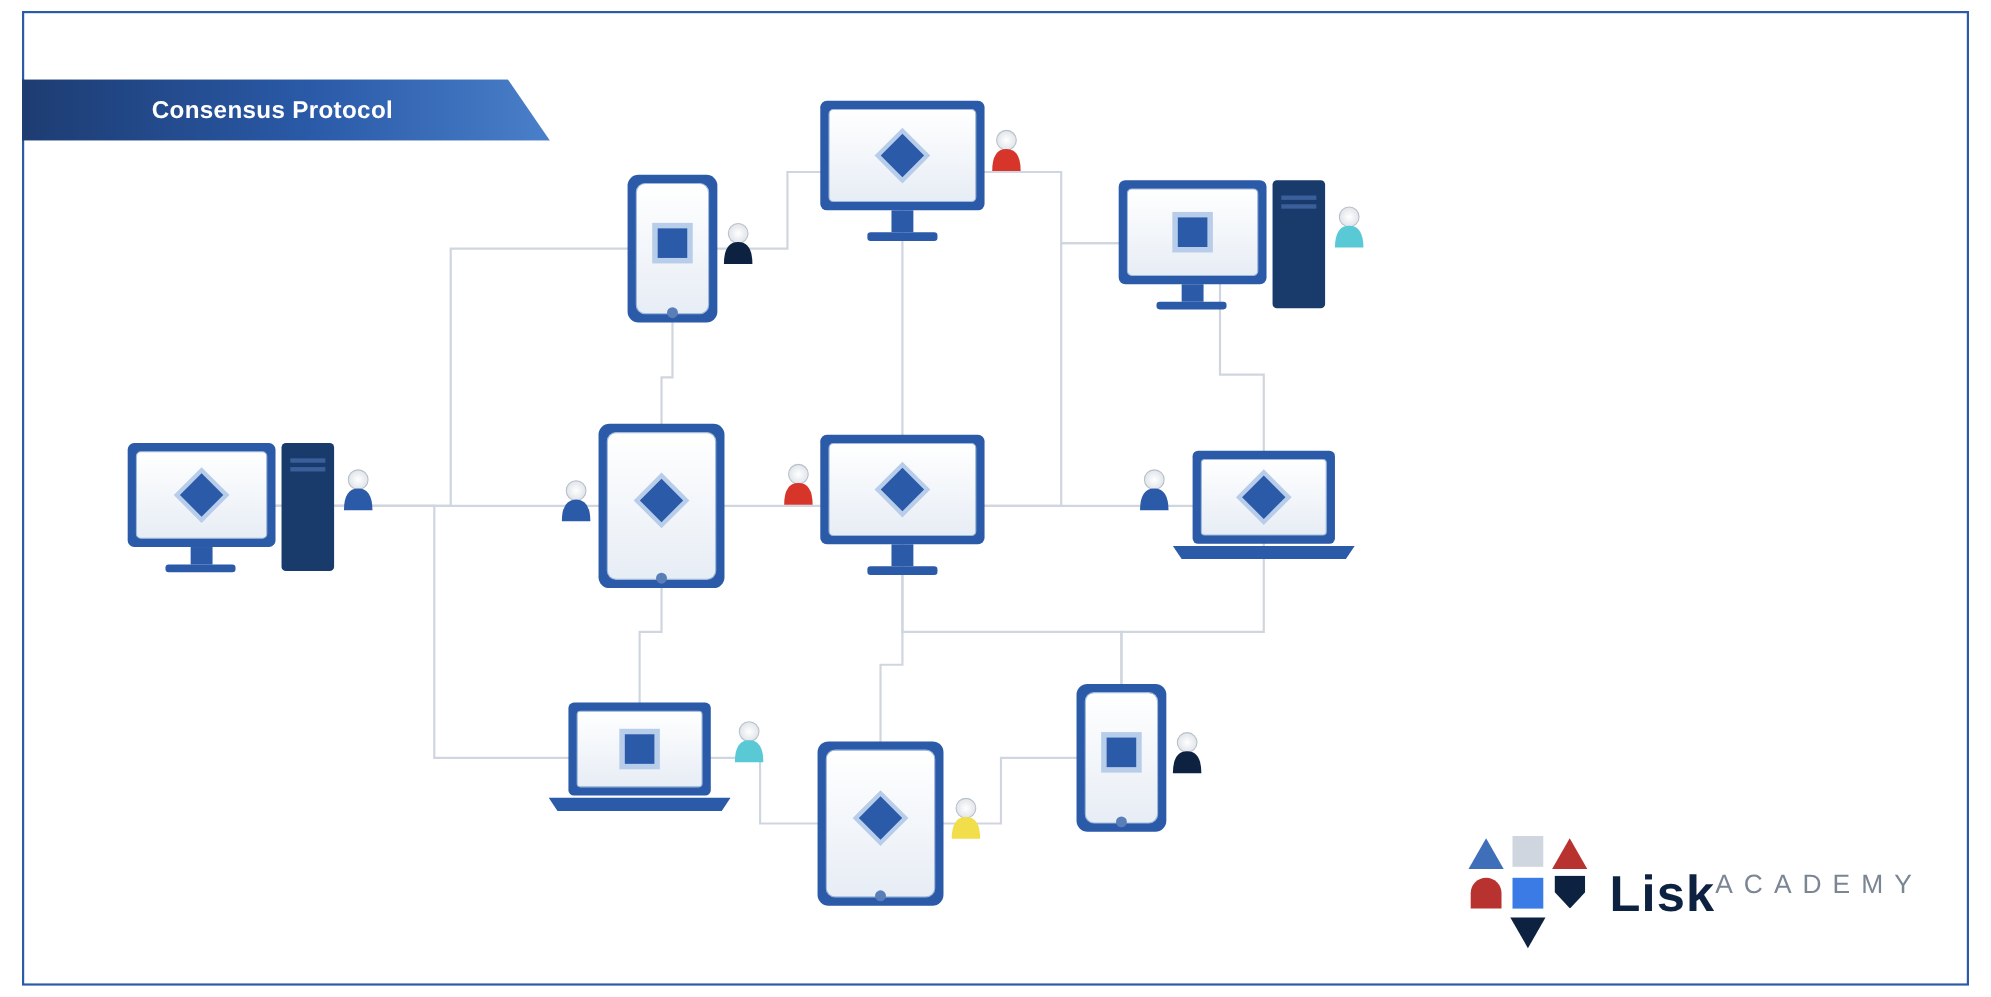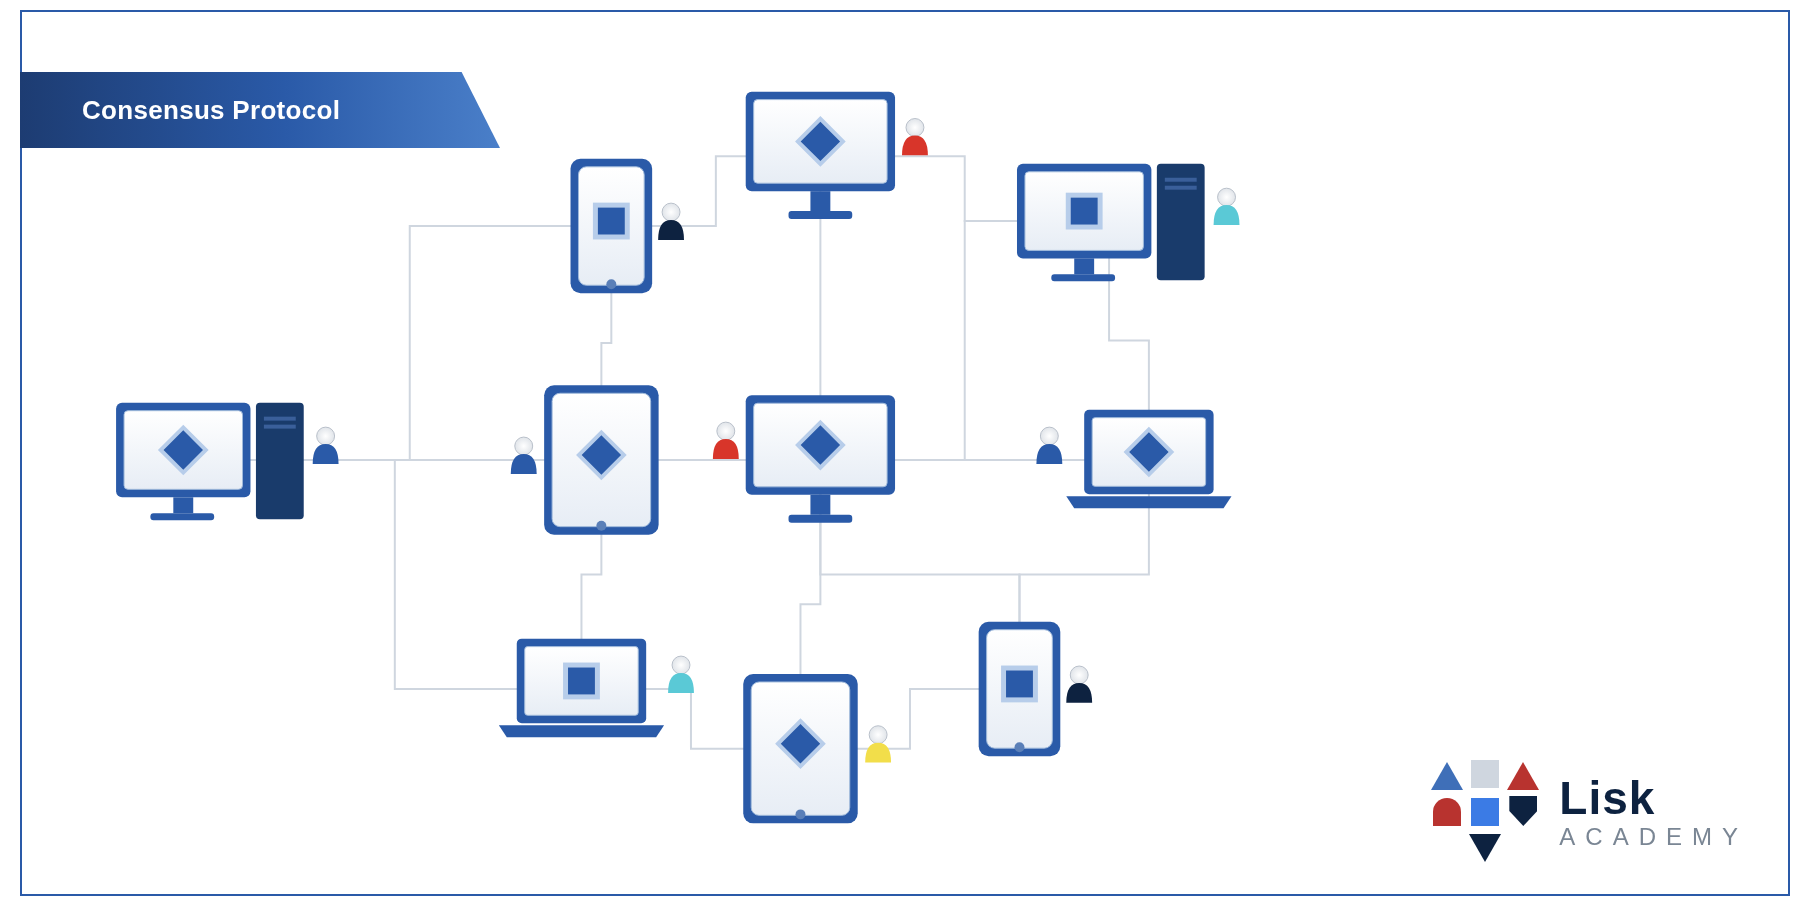--- a/index.html
+++ b/index.html
@@ -12,29 +12,29 @@
   }
   .frame {
     position: absolute;
     left: 20px; top: 10px; right: 20px; bottom: 10px;
     border: 2px solid #2a5aa8;
     background: #fff;
   }
   .banner {
     position: absolute;
     left: -2px; top: 60px;
-    height: 76px;
+    height: 56px;
     width: 480px;
     background: linear-gradient(90deg,#1d3c72 0%, #2a5aa8 55%, #4a7fc9 100%);
     color: #fff;
-    font-size: 26px;
+    font-size: 22px;
     font-weight: 700;
     display: flex;
     align-items: center;
-    padding-left: 62px;
+    padding-left: 118px;
     clip-path: polygon(0 0, 92% 0, 100% 100%, 0 100%);
     letter-spacing: .3px;
   }
   svg.net {
     position: absolute;
     left: 0; top: 0;
     width: 100%; height: 100%;
   }
   .logo {
     position: absolute;
@@ -50,21 +50,21 @@
     gap: 6px;
   }
   .logo-mark span { display:block; }
   .tri-up-blue { width:0;height:0;border-left:16px solid transparent;border-right:16px solid transparent;border-bottom:28px solid #3f6fb8;justify-self:center;align-self:end;}
   .sq-grey { background:#cfd6df; width:28px;height:28px;justify-self:center;align-self:center;}
   .tri-up-red { width:0;height:0;border-left:16px solid transparent;border-right:16px solid transparent;border-bottom:28px solid #b8332f;justify-self:center;align-self:end;}
   .semi-red { width:28px;height:28px;border-radius:14px 14px 0 0; background:#b8332f;justify-self:center;align-self:center;}
   .sq-blue { background:#3b7be5; width:28px;height:28px;justify-self:center;align-self:center;}
   .semi-dark2 { width:28px;height:30px;background:#0d2240;clip-path:polygon(50% 100%,0 50%,0 0,100% 0,100% 50%);justify-self:center;}
   .tri-dn-dark { width:0;height:0;border-left:16px solid transparent;border-right:16px solid transparent;border-top:28px solid #0d2240;justify-self:center;align-self:start;}
-  .logo-text { display:flex; flex-direction:column; line-height:1; }
+  .logo-text { display:flex; flex-direction:row; line-height:1; }
   .logo-text .l1 { font-size:46px; font-weight:900; color:#0d2240; letter-spacing:1px;}
   .logo-text .l2 { font-size:24px; font-weight:400; color:#7a8694; letter-spacing:10px; margin-top:4px;}
 </style>
 </head>
 <body>
 
 <div class="frame">
   <div class="banner">
     <span>Consensus Protocol</span>
   </div>

